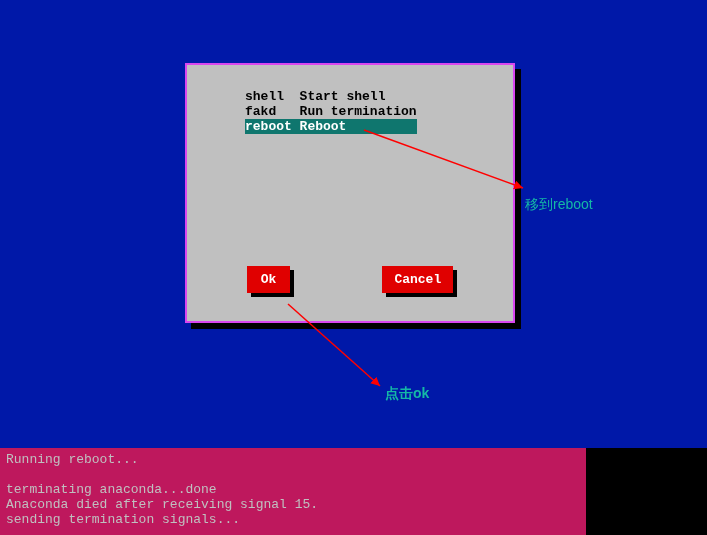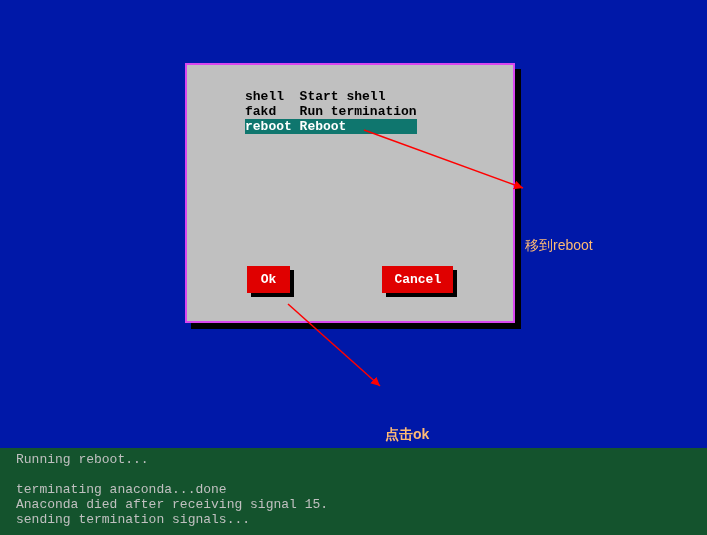--- a/index.html
+++ b/index.html
@@ -78,38 +78,37 @@
     font-family: inherit;
     font-size: 13px;
     font-weight: bold;
     border: none;
     padding: 6px 12px;
     cursor: pointer;
   }
   .btn.ok { padding: 6px 14px; }
   .annotation {
     position: absolute;
-    color: #fdba74;
+    color: #14b8a6;
     font-family: "Microsoft YaHei", "SimSun", sans-serif;
     font-size: 14px;
-    margin-top: 41px;
   }
   .arrow-svg {
     position: absolute;
     pointer-events: none;
   }
   .terminal {
     position: absolute;
     left: 0;
     top: 448px;
-    width: 707px;
+    width: 586px;
     height: 87px;
-    background: #14532d;
+    background: #be185d;
     color: #c0c0c0;
-    padding: 4px 16px;
+    padding: 4px 6px;
     font-family: "Courier New", monospace;
     font-size: 13px;
     line-height: 15px;
     white-space: pre;
   }
 </style>
 </head>
 <body>
 
 <div class="blue-area">

